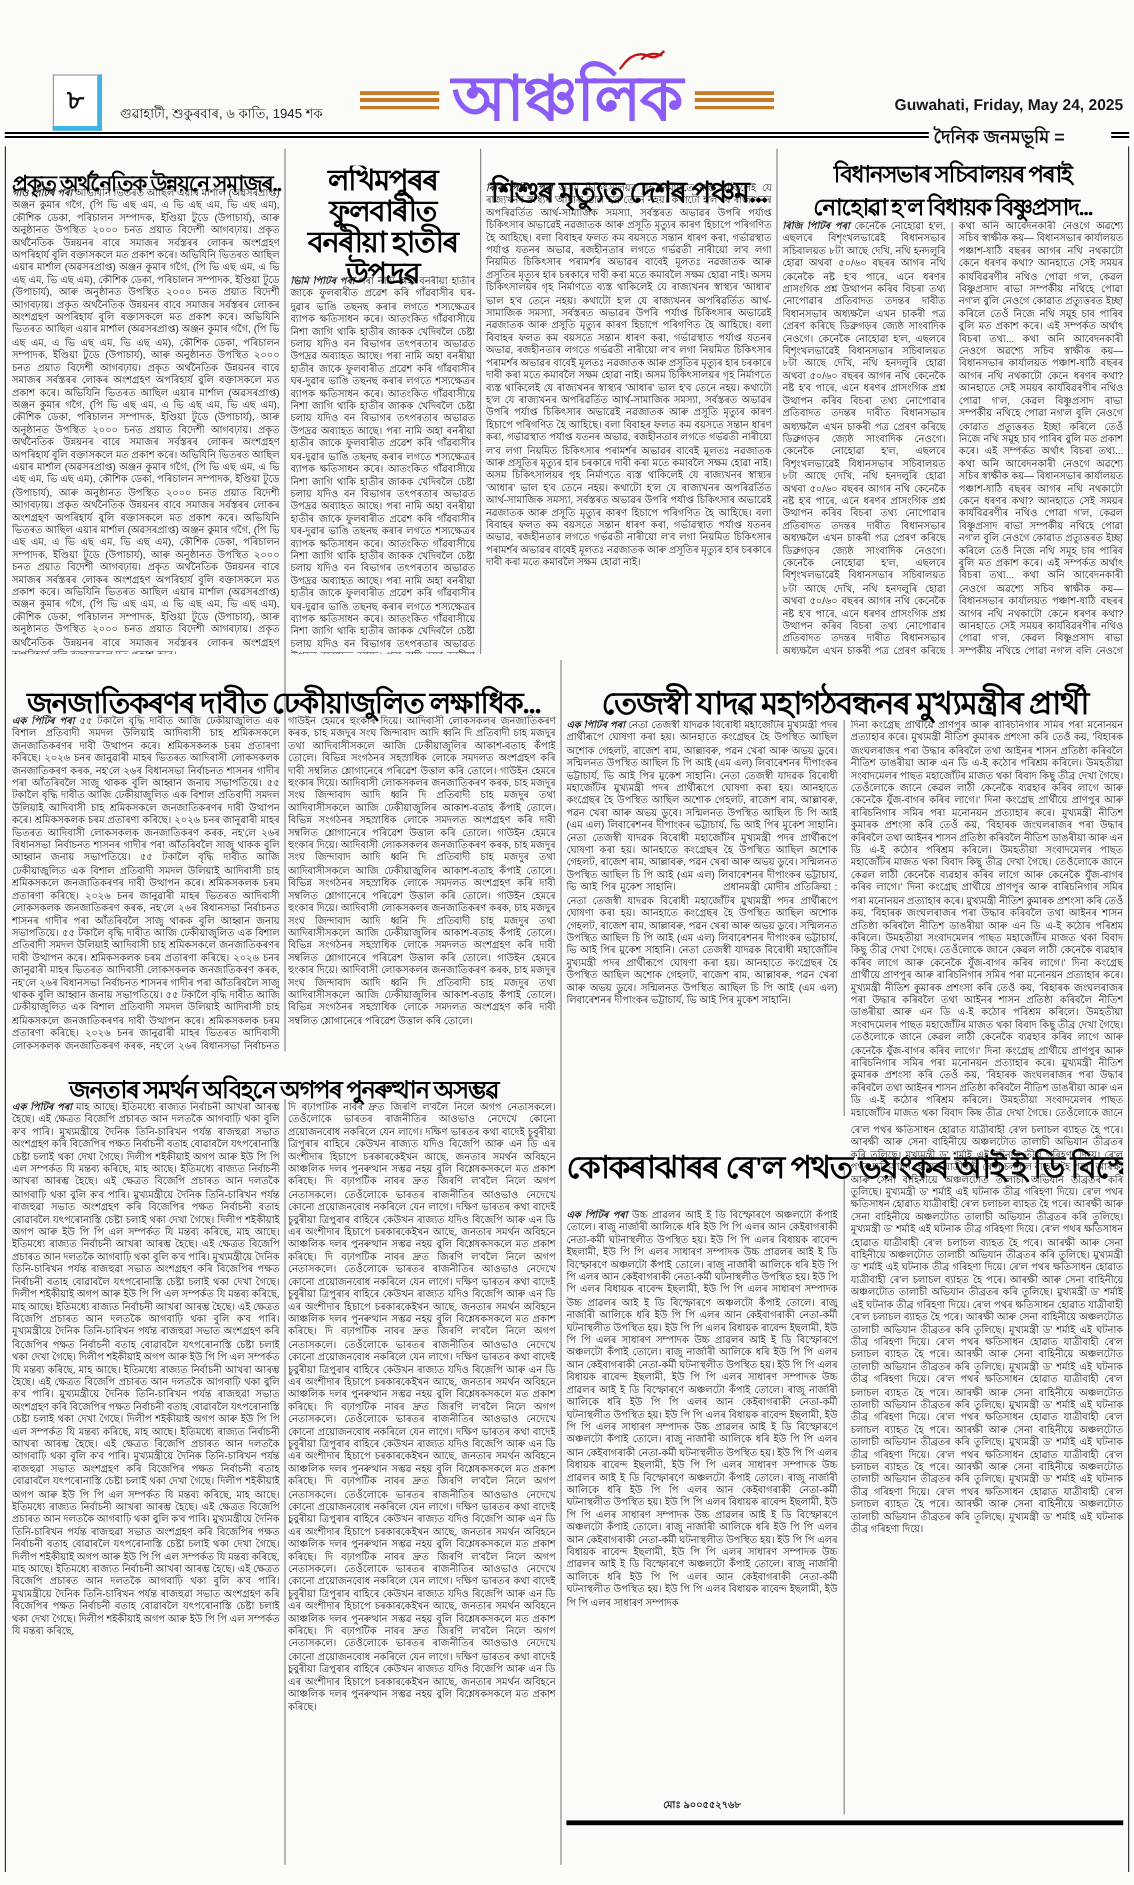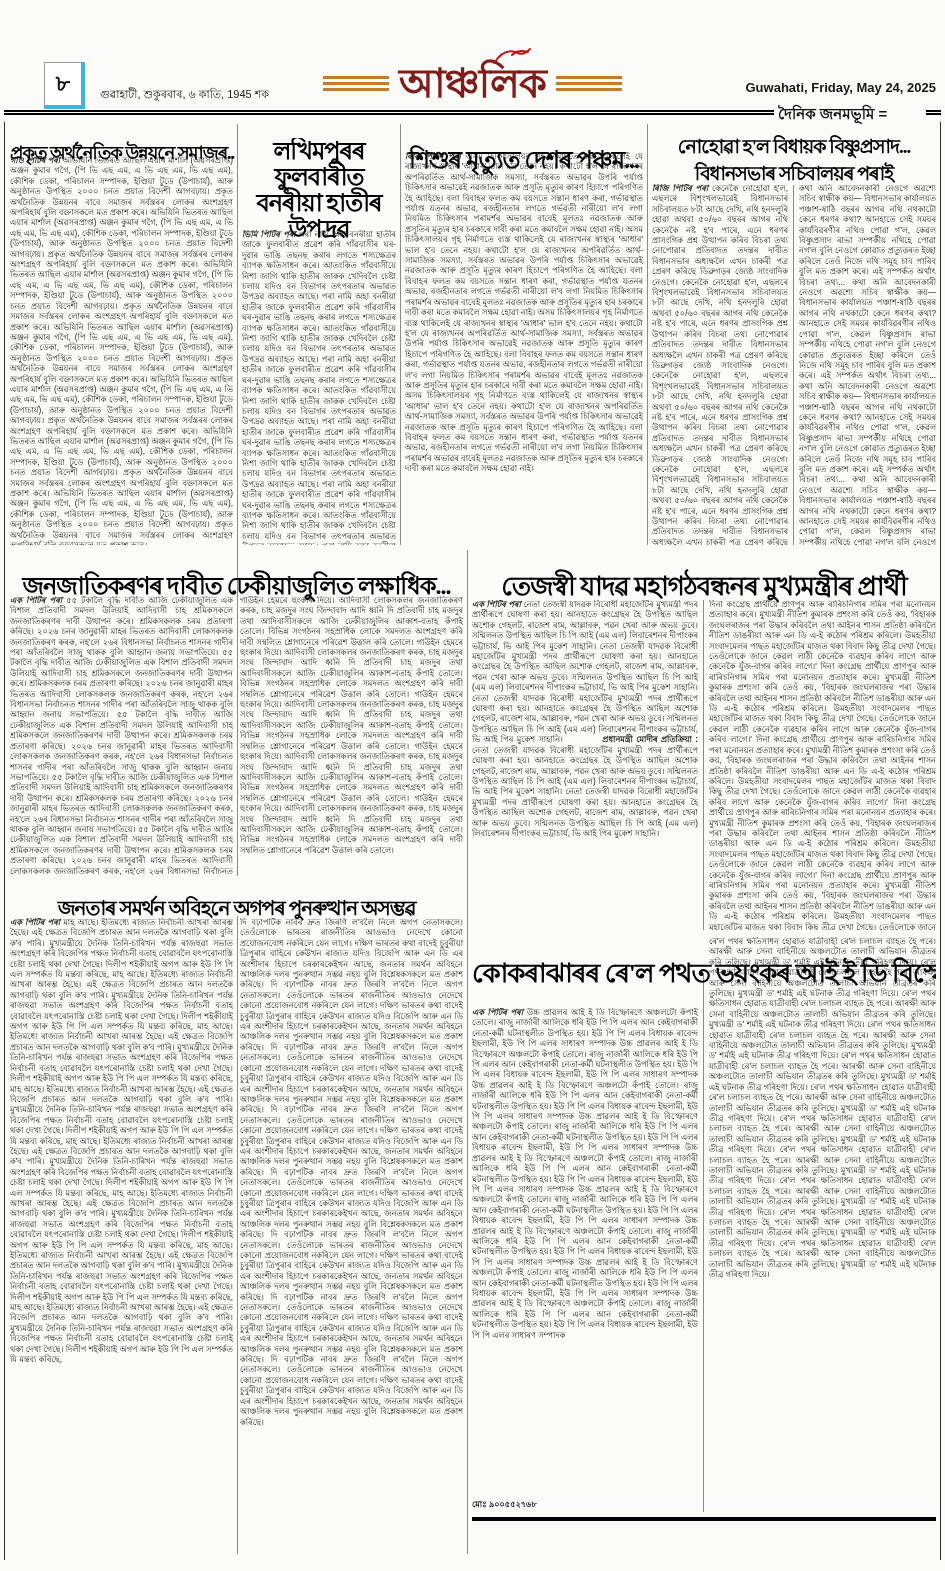--- a/index.html
+++ b/index.html
@@ -7,38 +7,38 @@
         font-family:"Liberation Sans","DejaVu Sans",sans-serif;color:#111;overflow:hidden;}
   
   .pgbox{position:absolute;left:44px;top:62px;width:36px;height:42px;background:#fff;
          border:1px solid #9a9a9a;border-right:4px solid #3fb3e4;border-bottom:4px solid #3fb3e4;
          display:flex;align-items:center;justify-content:center;font-size:22px;font-weight:bold;}
   .dateline{position:absolute;left:100px;top:86px;font-size:11px;color:#222;}
   .masthead{position:absolute;left:0;top:56px;width:945px;height:54px;display:flex;
             align-items:center;justify-content:center;gap:10px;}
   .stripe{width:66px;height:15px;
           background:linear-gradient(#c77a27 0 3px,transparent 3px 6px,#c77a27 6px 9px,transparent 9px 12px,#c77a27 12px 15px);}
-  .mast-title{font-size:40px;font-weight:bold;color:#7f1d1d;line-height:1;position:relative;letter-spacing:-1px;}
+  .mast-title{font-size:52px;font-weight:bold;color:#8b5cf6;line-height:1;position:relative;letter-spacing:-1px;}
   .flourish{position:absolute;right:14px;top:-16px;}
   .endate{position:absolute;left:640px;top:80px;width:296px;text-align:right;font-size:13px;font-weight:bold;color:#171717;}
   .hrule{position:absolute;height:5px;background:linear-gradient(#000 0 2px,transparent 2px 3px,#000 3px 5px);}
   .npname{position:absolute;left:778px;top:102px;width:146px;font-size:15px;font-weight:bold;}
   
   .vedge{position:absolute;width:1px;background:#333;}
   .vline{position:absolute;width:1px;background:#8a8a8a;}
   
   .hl{position:absolute;font-weight:bold;color:#000;text-align:center;white-space:nowrap;
       overflow:hidden;letter-spacing:-1px;font-family:"Liberation Serif","DejaVu Serif",serif;}
   .hl-multi{white-space:normal;}
   
   .col{position:absolute;font-size:8.2px;line-height:10.4px;text-align:justify;color:#1d1d1d;
        overflow:hidden;word-break:break-word;margin:0;}
   .lead-in{font-weight:bold;font-style:italic;}
-  .runin{font-weight:bold;margin-left:36px;}
-  .phone{font-weight:bold;text-align:left;margin-top:2px;}
+  .runin{font-weight:normal;margin-left:36px;}
+  .phone{font-weight:bold;text-align:center;margin-top:2px;}
   .endrule{position:absolute;height:4px;background:#000;}
 </style>
 </head>
 <body>
 
 <div id="page">
 
   <div>
     <div class="pgbox">
       <span>৮</span>
@@ -101,22 +101,22 @@
   <section>
     <h1 class="hl" style="left:405px;top:125px;width:238px;font-size:24px">শিশুৰ মৃত্যুত দেশৰ পঞ্চম...</h1>
     <p class="col" style="left:405px;top:152px;width:238px;height:393px">
       <span class="lead-in">ৰিনি পিটিৰ পৰা</span>
       <span> অসম চিকিৎসালয়ৰ গৃহ নিৰ্মাণতে ব্যস্ত থাকিলেই যে ৰাজ্যখনৰ স্বাস্থ্যৰ 'আধাৰ' ভাল হ'ব তেনে নহয়। কথাটো হ'ল যে ৰাজ্যখনৰ অপৰিৱৰ্তিত আৰ্থ-সামাজিক সমস্যা, সৰ্বস্তৰত অভাৱৰ উপৰি পৰ্যাপ্ত চিকিৎসাৰ অভাৱেই নৱজাতক আৰু প্ৰসূতি মৃত্যুৰ কাৰণ হিচাপে পৰিগণিত হৈ আহিছে। বলা বিবাহৰ ফলত কম বয়সতে সন্তান ধাৰণ কৰা, গৰ্ভাৱস্থাত পৰ্যাপ্ত যতনৰ অভাৱ, ৰজহীনতাৰ লগতে গৰ্ভৱতী নাৰীয়ো ল'ব লগা নিয়মিত চিকিৎসাৰ পৰামৰ্শৰ অভাৱৰ বাবেই মূলতঃ নৱজাতক আৰু প্ৰসূতিৰ মৃত্যুৰ হাৰ চৰকাৰে দাবী কৰা মতে কমাবলৈ সক্ষম হোৱা নাই। অসম চিকিৎসালয়ৰ গৃহ নিৰ্মাণতে ব্যস্ত থাকিলেই যে ৰাজ্যখনৰ স্বাস্থ্যৰ 'আধাৰ' ভাল হ'ব তেনে নহয়। কথাটো হ'ল যে ৰাজ্যখনৰ অপৰিৱৰ্তিত আৰ্থ-সামাজিক সমস্যা, সৰ্বস্তৰত অভাৱৰ উপৰি পৰ্যাপ্ত চিকিৎসাৰ অভাৱেই নৱজাতক আৰু প্ৰসূতি মৃত্যুৰ কাৰণ হিচাপে পৰিগণিত হৈ আহিছে। বলা বিবাহৰ ফলত কম বয়সতে সন্তান ধাৰণ কৰা, গৰ্ভাৱস্থাত পৰ্যাপ্ত যতনৰ অভাৱ, ৰজহীনতাৰ লগতে গৰ্ভৱতী নাৰীয়ো ল'ব লগা নিয়মিত চিকিৎসাৰ পৰামৰ্শৰ অভাৱৰ বাবেই মূলতঃ নৱজাতক আৰু প্ৰসূতিৰ মৃত্যুৰ হাৰ চৰকাৰে দাবী কৰা মতে কমাবলৈ সক্ষম হোৱা নাই। অসম চিকিৎসালয়ৰ গৃহ নিৰ্মাণতে ব্যস্ত থাকিলেই যে ৰাজ্যখনৰ স্বাস্থ্যৰ 'আধাৰ' ভাল হ'ব তেনে নহয়। কথাটো হ'ল যে ৰাজ্যখনৰ অপৰিৱৰ্তিত আৰ্থ-সামাজিক সমস্যা, সৰ্বস্তৰত অভাৱৰ উপৰি পৰ্যাপ্ত চিকিৎসাৰ অভাৱেই নৱজাতক আৰু প্ৰসূতি মৃত্যুৰ কাৰণ হিচাপে পৰিগণিত হৈ আহিছে। বলা বিবাহৰ ফলত কম বয়সতে সন্তান ধাৰণ কৰা, গৰ্ভাৱস্থাত পৰ্যাপ্ত যতনৰ অভাৱ, ৰজহীনতাৰ লগতে গৰ্ভৱতী নাৰীয়ো ল'ব লগা নিয়মিত চিকিৎসাৰ পৰামৰ্শৰ অভাৱৰ বাবেই মূলতঃ নৱজাতক আৰু প্ৰসূতিৰ মৃত্যুৰ হাৰ চৰকাৰে দাবী কৰা মতে কমাবলৈ সক্ষম হোৱা নাই। অসম চিকিৎসালয়ৰ গৃহ নিৰ্মাণতে ব্যস্ত থাকিলেই যে ৰাজ্যখনৰ স্বাস্থ্যৰ 'আধাৰ' ভাল হ'ব তেনে নহয়। কথাটো হ'ল যে ৰাজ্যখনৰ অপৰিৱৰ্তিত আৰ্থ-সামাজিক সমস্যা, সৰ্বস্তৰত অভাৱৰ উপৰি পৰ্যাপ্ত চিকিৎসাৰ অভাৱেই নৱজাতক আৰু প্ৰসূতি মৃত্যুৰ কাৰণ হিচাপে পৰিগণিত হৈ আহিছে। বলা বিবাহৰ ফলত কম বয়সতে সন্তান ধাৰণ কৰা, গৰ্ভাৱস্থাত পৰ্যাপ্ত যতনৰ অভাৱ, ৰজহীনতাৰ লগতে গৰ্ভৱতী নাৰীয়ো ল'ব লগা নিয়মিত চিকিৎসাৰ পৰামৰ্শৰ অভাৱৰ বাবেই মূলতঃ নৱজাতক আৰু প্ৰসূতিৰ মৃত্যুৰ হাৰ চৰকাৰে দাবী কৰা মতে কমাবলৈ সক্ষম হোৱা নাই।</span>
     </p>
   </section>
 
   <section>
     <h1 class="hl hl-multi" style="left:652px;top:120px;width:284px;font-size:19px;line-height:27px">
+      <span style="display:block">বিধানসভাৰ সচিবালয়ৰ পৰাই</span>
       <span style="display:block">নোহোৱা হ'ল বিধায়ক বিষ্ণুপ্ৰসাদ...</span>
-      <span style="display:block">বিধানসভাৰ সচিবালয়ৰ পৰাই</span>
     </h1>
     <p class="col" style="left:652px;top:184px;width:136px;height:361px">
       <span class="lead-in">ৰিজি পিটিৰ পৰা</span>
       <span> কেনেকৈ নোহোৱা হ'ল, এছলৰে বিশৃংখলভাৱেই বিধানসভাৰ সচিবালয়ত ৮টা আছে দেখি, নথি হনদলুৰি হোৱা অথবা ৫০/৬০ বছৰৰ আগৰ নথি কেনেকৈ নষ্ট হ'ব পাৰে, এনে ধৰণৰ প্ৰাসংগিক প্ৰশ্ন উত্থাপন কৰিব বিচৰা তথ্য নোপোৱাৰ প্ৰতিবাদত তদন্তৰ দাবীত বিধানসভাৰ অধ্যক্ষলৈ এখন চাকৰী পত্ৰ প্ৰেৰণ কৰিছে ডিব্ৰুগড়ৰ জ্যেষ্ঠ সাংবাদিক নেওগে। কেনেকৈ নোহোৱা হ'ল, এছলৰে বিশৃংখলভাৱেই বিধানসভাৰ সচিবালয়ত ৮টা আছে দেখি, নথি হনদলুৰি হোৱা অথবা ৫০/৬০ বছৰৰ আগৰ নথি কেনেকৈ নষ্ট হ'ব পাৰে, এনে ধৰণৰ প্ৰাসংগিক প্ৰশ্ন উত্থাপন কৰিব বিচৰা তথ্য নোপোৱাৰ প্ৰতিবাদত তদন্তৰ দাবীত বিধানসভাৰ অধ্যক্ষলৈ এখন চাকৰী পত্ৰ প্ৰেৰণ কৰিছে ডিব্ৰুগড়ৰ জ্যেষ্ঠ সাংবাদিক নেওগে। কেনেকৈ নোহোৱা হ'ল, এছলৰে বিশৃংখলভাৱেই বিধানসভাৰ সচিবালয়ত ৮টা আছে দেখি, নথি হনদলুৰি হোৱা অথবা ৫০/৬০ বছৰৰ আগৰ নথি কেনেকৈ নষ্ট হ'ব পাৰে, এনে ধৰণৰ প্ৰাসংগিক প্ৰশ্ন উত্থাপন কৰিব বিচৰা তথ্য নোপোৱাৰ প্ৰতিবাদত তদন্তৰ দাবীত বিধানসভাৰ অধ্যক্ষলৈ এখন চাকৰী পত্ৰ প্ৰেৰণ কৰিছে ডিব্ৰুগড়ৰ জ্যেষ্ঠ সাংবাদিক নেওগে। কেনেকৈ নোহোৱা হ'ল, এছলৰে বিশৃংখলভাৱেই বিধানসভাৰ সচিবালয়ত ৮টা আছে দেখি, নথি হনদলুৰি হোৱা অথবা ৫০/৬০ বছৰৰ আগৰ নথি কেনেকৈ নষ্ট হ'ব পাৰে, এনে ধৰণৰ প্ৰাসংগিক প্ৰশ্ন উত্থাপন কৰিব বিচৰা তথ্য নোপোৱাৰ প্ৰতিবাদত তদন্তৰ দাবীত বিধানসভাৰ অধ্যক্ষলৈ এখন চাকৰী পত্ৰ প্ৰেৰণ কৰিছে ডিব্ৰুগড়ৰ জ্যেষ্ঠ সাংবাদিক নেওগে।</span>
     </p>
     <p class="col" style="left:799px;top:184px;width:137px;height:361px">
       <span> কথা অনি আবেদনকাৰী নেওগে অৱশ্যে সচিব স্বাক্ষীক কয়— বিধানসভাৰ কাৰ্যালয়ত পঞ্চাশ-ষাঠি বছৰৰ আগৰ নথি নথকাটো কেনে ধৰণৰ কথা? আনহাতে সেই সময়ৰ কাৰ্যবিৱৰণীৰ নথিও পোৱা গ'ল, কেৱল বিষ্ণুপ্ৰসাদ ৰাভা সম্পৰ্কীয় নথিহে পোৱা নগ'ল বুলি নেওগে কোৱাত প্ৰত্যুত্তৰত ইচ্ছা কৰিলে তেওঁ নিজে নথি সমূহ চাব পাৰিব বুলি মত প্ৰকাশ কৰে। এই সম্পৰ্কত অৰ্থাৎ বিচৰা তথ্য... কথা অনি আবেদনকাৰী নেওগে অৱশ্যে সচিব স্বাক্ষীক কয়— বিধানসভাৰ কাৰ্যালয়ত পঞ্চাশ-ষাঠি বছৰৰ আগৰ নথি নথকাটো কেনে ধৰণৰ কথা? আনহাতে সেই সময়ৰ কাৰ্যবিৱৰণীৰ নথিও পোৱা গ'ল, কেৱল বিষ্ণুপ্ৰসাদ ৰাভা সম্পৰ্কীয় নথিহে পোৱা নগ'ল বুলি নেওগে কোৱাত প্ৰত্যুত্তৰত ইচ্ছা কৰিলে তেওঁ নিজে নথি সমূহ চাব পাৰিব বুলি মত প্ৰকাশ কৰে। এই সম্পৰ্কত অৰ্থাৎ বিচৰা তথ্য... কথা অনি আবেদনকাৰী নেওগে অৱশ্যে সচিব স্বাক্ষীক কয়— বিধানসভাৰ কাৰ্যালয়ত পঞ্চাশ-ষাঠি বছৰৰ আগৰ নথি নথকাটো কেনে ধৰণৰ কথা? আনহাতে সেই সময়ৰ কাৰ্যবিৱৰণীৰ নথিও পোৱা গ'ল, কেৱল বিষ্ণুপ্ৰসাদ ৰাভা সম্পৰ্কীয় নথিহে পোৱা নগ'ল বুলি নেওগে কোৱাত প্ৰত্যুত্তৰত ইচ্ছা কৰিলে তেওঁ নিজে নথি সমূহ চাব পাৰিব বুলি মত প্ৰকাশ কৰে। এই সম্পৰ্কত অৰ্থাৎ বিচৰা তথ্য... কথা অনি আবেদনকাৰী নেওগে অৱশ্যে সচিব স্বাক্ষীক কয়— বিধানসভাৰ কাৰ্যালয়ত পঞ্চাশ-ষাঠি বছৰৰ আগৰ নথি নথকাটো কেনে ধৰণৰ কথা? আনহাতে সেই সময়ৰ কাৰ্যবিৱৰণীৰ নথিও পোৱা গ'ল, কেৱল বিষ্ণুপ্ৰসাদ ৰাভা সম্পৰ্কীয় নথিহে পোৱা নগ'ল বুলি নেওগে কোৱাত প্ৰত্যুত্তৰত ইচ্ছা কৰিলে তেওঁ নিজে নথি সমূহ চাব পাৰিব বুলি মত প্ৰকাশ কৰে। এই সম্পৰ্কত অৰ্থাৎ বিচৰা তথ্য...</span>
     </p>
   </section>
 

